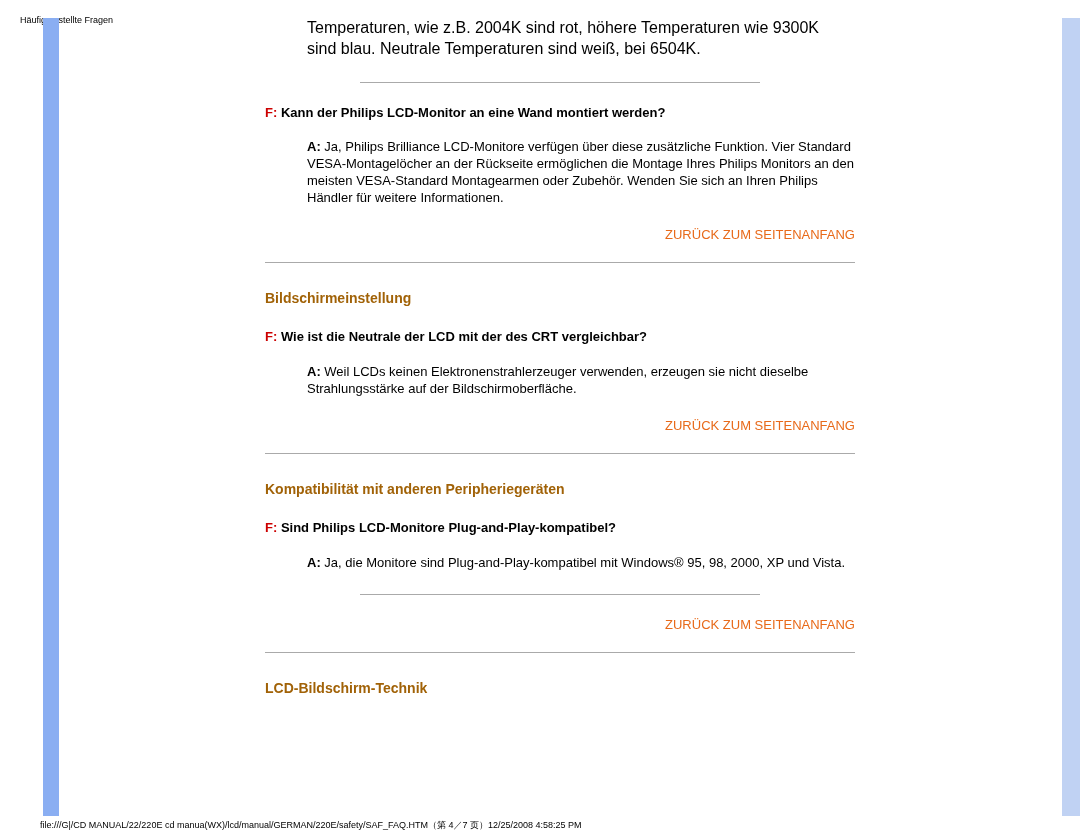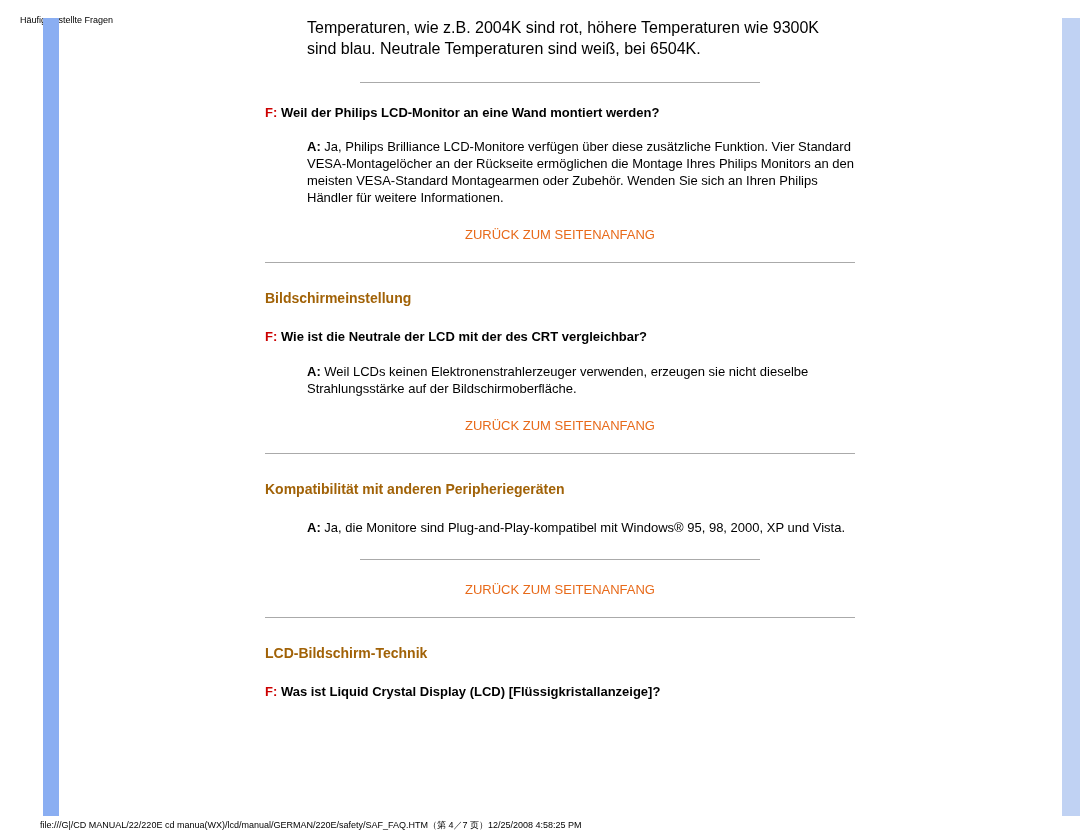--- a/index.html
+++ b/index.html
@@ -64,21 +64,21 @@
   .a {
     margin-left: 42px;
     margin-bottom: 20px;
   }
   .aprefix { font-weight: bold; }
   .back-link {
     color: #e86a1a;
     font-size: 13px;
     text-decoration: none;
     display: block;
-    text-align: center;
+    text-align: right;
     margin: 4px 0 18px;
   }
   .hr-full {
     width: 590px;
     border: none;
     border-top: 1px solid #aaa;
     margin: 18px 0 26px;
   }
   .section-heading {
     color: #a16207;
@@ -103,21 +103,21 @@
 <div class="left-strip"></div>
 <div class="right-strip"></div>
 
 <div class="main-content">
 
   <p class="intro">Temperaturen, wie z.B. 2004K sind rot, höhere Temperaturen wie 9300K sind blau. Neutrale Temperaturen sind weiß, bei 6504K.</p>
 
   <hr class="hr-short">
 
   <p class="q">
-    <span class="qprefix">F:</span><span> Weil der Philips LCD-Monitor an eine Wand montiert werden?</span>
+    <span class="qprefix">F:</span><span> Kann der Philips LCD-Monitor an eine Wand montiert werden?</span>
   </p>
   <p class="a">
     <span class="aprefix">A:</span><span> Ja, Philips Brilliance LCD-Monitore verfügen über diese zusätzliche Funktion. Vier Standard VESA-Montagelöcher an der Rückseite ermöglichen die Montage Ihres Philips Monitors an den meisten VESA-Standard Montagearmen oder Zubehör. Wenden Sie sich an Ihren Philips Händler für weitere Informationen.</span>
   </p>
 
   <a href="#" class="back-link">ZURÜCK ZUM SEITENANFANG</a>
 
   <hr class="hr-full">
 
   <h2 class="section-heading">Bildschirmeinstellung</h2>
@@ -128,31 +128,31 @@
   <p class="a">
     <span class="aprefix">A:</span><span> Weil LCDs keinen Elektronenstrahlerzeuger verwenden, erzeugen sie nicht dieselbe Strahlungsstärke auf der Bildschirmoberfläche.</span>
   </p>
 
   <a href="#" class="back-link">ZURÜCK ZUM SEITENANFANG</a>
 
   <hr class="hr-full">
 
   <h2 class="section-heading">Kompatibilität mit anderen Peripheriegeräten</h2>
 
+  <p class="q">
+    <span class="qprefix">F:</span><span> Sind Philips LCD-Monitore Plug-and-Play-kompatibel?</span>
+  </p>
   <p class="a">
     <span class="aprefix">A:</span><span> Ja, die Monitore sind Plug-and-Play-kompatibel mit Windows® 95, 98, 2000, XP und Vista.</span>
   </p>
 
   <hr class="hr-short">
 
   <a href="#" class="back-link">ZURÜCK ZUM SEITENANFANG</a>
 
   <hr class="hr-full">
 
   <h2 class="section-heading">LCD-Bildschirm-Technik</h2>
 
-  <p class="q">
-    <span class="qprefix">F:</span><span> Was ist Liquid Crystal Display (LCD) [Flüssigkristallanzeige]?</span>
-  </p>
 
 </div>
 
 <div class="footer-text">file:///G|/CD MANUAL/22/220E cd manua(WX)/lcd/manual/GERMAN/220E/safety/SAF_FAQ.HTM（第 4／7 页）12/25/2008 4:58:25 PM</div>
 
 </body></html>

